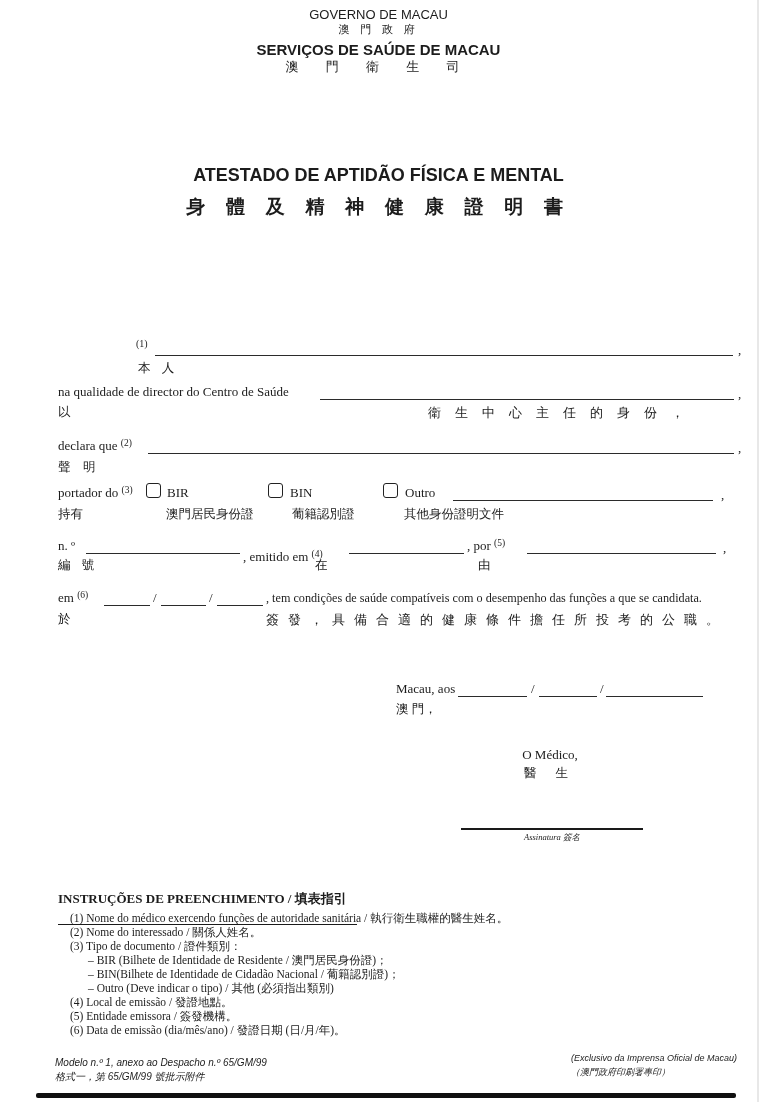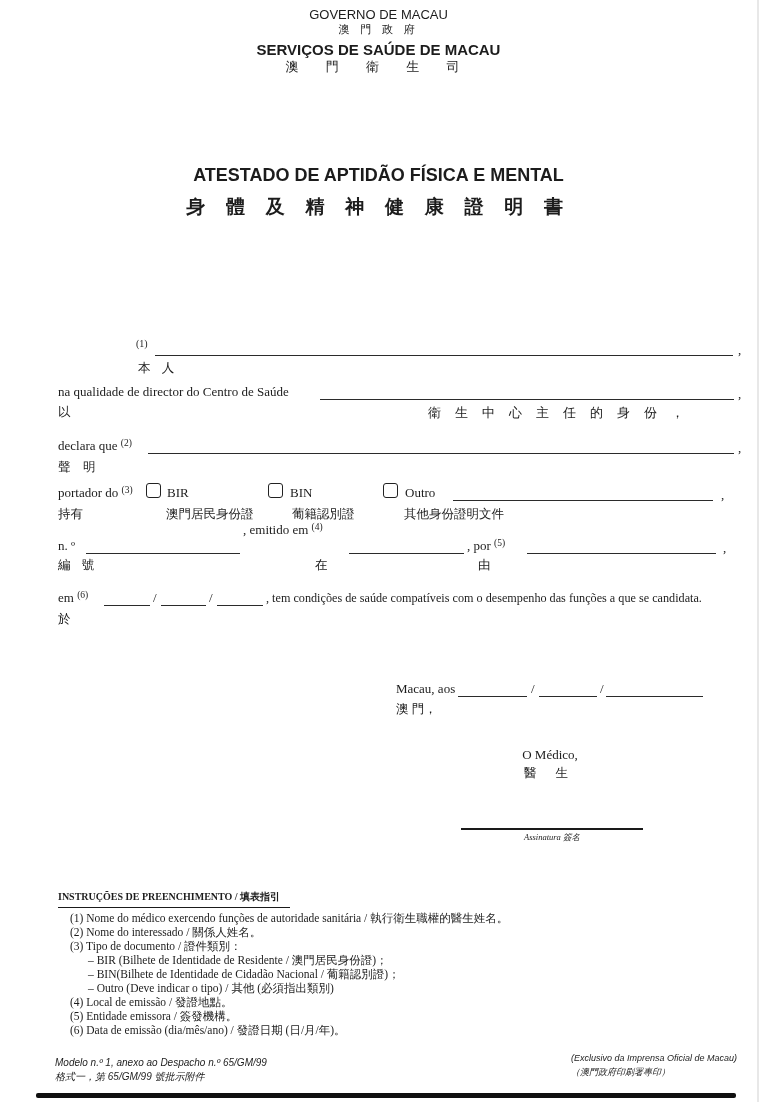--- a/index.html
+++ b/index.html
@@ -58,53 +58,54 @@
   <span class="abs serif body-pt" style="left:405px;top:485px;">Outro</span>
   <div class="fill-line" style="left:453px;top:499px;width:260px;"></div>
   <span class="abs serif body-pt" style="left:721px;top:487px;">,</span>
   <span class="abs serif body-zh" style="left:58px;top:506px;">持有</span>
   <span class="abs serif body-zh" style="left:166px;top:506px;">澳門居民身份證</span>
   <span class="abs serif body-zh" style="left:292px;top:506px;">葡籍認別證</span>
   <span class="abs serif body-zh" style="left:404px;top:506px;">其他身份證明文件</span>
 
   <span class="abs serif body-pt" style="left:58px;top:538px;">n. º</span>
   <div class="fill-line" style="left:86px;top:552px;width:154px;"></div>
-  <span class="abs serif body-pt" style="left:243px;top:522px;"><span>, emitido em</span> <span class="sup">(4)</span></span>
+  <span class="abs serif body-pt" style="left:243px;top:549px;"><span>, emitido em</span> <span class="sup">(4)</span></span>
   <div class="fill-line" style="left:349px;top:552px;width:115px;"></div>
   <span class="abs serif body-pt" style="left:467px;top:538px;"><span>, por</span> <span class="sup">(5)</span></span>
   <div class="fill-line" style="left:527px;top:552px;width:189px;"></div>
   <span class="abs serif body-pt" style="left:723px;top:540px;">,</span>
   <span class="abs serif body-zh" style="left:58px;top:557px;letter-spacing:4px;">編 號</span>
   <span class="abs serif body-zh" style="left:315px;top:557px;">在</span>
   <span class="abs serif body-zh" style="left:478px;top:557px;">由</span>
 
   <span class="abs serif body-pt" style="left:58px;top:590px;"><span>em</span> <span class="sup">(6)</span></span>
   <div class="fill-line" style="left:104px;top:604px;width:46px;"></div>
   <span class="abs serif body-pt" style="left:153px;top:590px;">/</span>
   <div class="fill-line" style="left:161px;top:604px;width:45px;"></div>
   <span class="abs serif body-pt" style="left:209px;top:590px;">/</span>
   <div class="fill-line" style="left:217px;top:604px;width:46px;"></div>
   <span class="abs serif" style="left:266px;top:591px;font-size:12.2px;">, tem condições de saúde compatíveis com o desempenho das funções a que se candidata.</span>
   <span class="abs serif body-zh" style="left:58px;top:611px;">於</span>
+  <span class="abs serif" style="left:266px;top:611px;font-size:13px;letter-spacing:9px;">簽發，具備合適的健康條件擔任所投考的公職。</span>
 
   <span class="abs serif body-pt" style="left:396px;top:681px;">Macau, aos</span>
   <div class="fill-line" style="left:458px;top:695px;width:69px;"></div>
   <span class="abs serif body-pt" style="left:531px;top:681px;">/</span>
   <div class="fill-line" style="left:539px;top:695px;width:58px;"></div>
   <span class="abs serif body-pt" style="left:600px;top:681px;">/</span>
   <div class="fill-line" style="left:606px;top:695px;width:97px;"></div>
   <span class="abs serif body-zh" style="left:396px;top:701px;">澳 門，</span>
 
   <div class="abs serif" style="left:460px;top:747px;width:180px;text-align:center;font-size:13px;white-space:nowrap;">O Médico,</div>
   <div class="abs serif" style="left:460px;top:765px;width:180px;text-align:center;font-size:12.5px;letter-spacing:8px;white-space:nowrap;">醫 生</div>
 
   <div class="sig-line" style="left:461px;top:827px;width:182px;"></div>
   <div class="abs serif" style="left:461px;top:832px;width:182px;text-align:center;font-size:8.5px;font-style:italic;">Assinatura 簽名</div>
 
-  <div class="abs serif" style="left:58px;top:890px;font-size:10px;font-weight:bold;border-bottom:1.6px solid #1a1a1a;padding:0 10px 3px 0;">INSTRUÇÕES DE PREENCHIMENTO / 填表指引</div>
+  <div class="abs serif" style="left:58px;top:890px;font-size:13px;font-weight:bold;border-bottom:1.6px solid #1a1a1a;padding:0 10px 16px 0;">INSTRUÇÕES DE PREENCHIMENTO / 填表指引</div>
   <div class="abs serif instr" style="left:70px;top:911px;">(1) Nome do médico exercendo funções de autoridade sanitária / 執行衛生職權的醫生姓名。</div>
   <div class="abs serif instr" style="left:70px;top:925px;">(2) Nome do interessado / 關係人姓名。</div>
   <div class="abs serif instr" style="left:70px;top:939px;">(3) Tipo de documento / 證件類別：</div>
   <div class="abs serif instr" style="left:88px;top:953px;">– BIR (Bilhete de Identidade de Residente / 澳門居民身份證)；</div>
   <div class="abs serif instr" style="left:88px;top:981px;">– Outro (Deve indicar o tipo) / 其他 (必須指出類別)</div>
   <div class="abs serif instr" style="left:88px;top:967px;">– BIN(Bilhete de Identidade de Cidadão Nacional / 葡籍認別證)；</div>
   <div class="abs serif instr" style="left:70px;top:995px;">(4) Local de emissão / 發證地點。</div>
   <div class="abs serif instr" style="left:70px;top:1009px;">(5) Entidade emissora / 簽發機構。</div>
   <div class="abs serif instr" style="left:70px;top:1023px;">(6) Data de emissão (dia/mês/ano) / 發證日期 (日/月/年)。</div>
 

